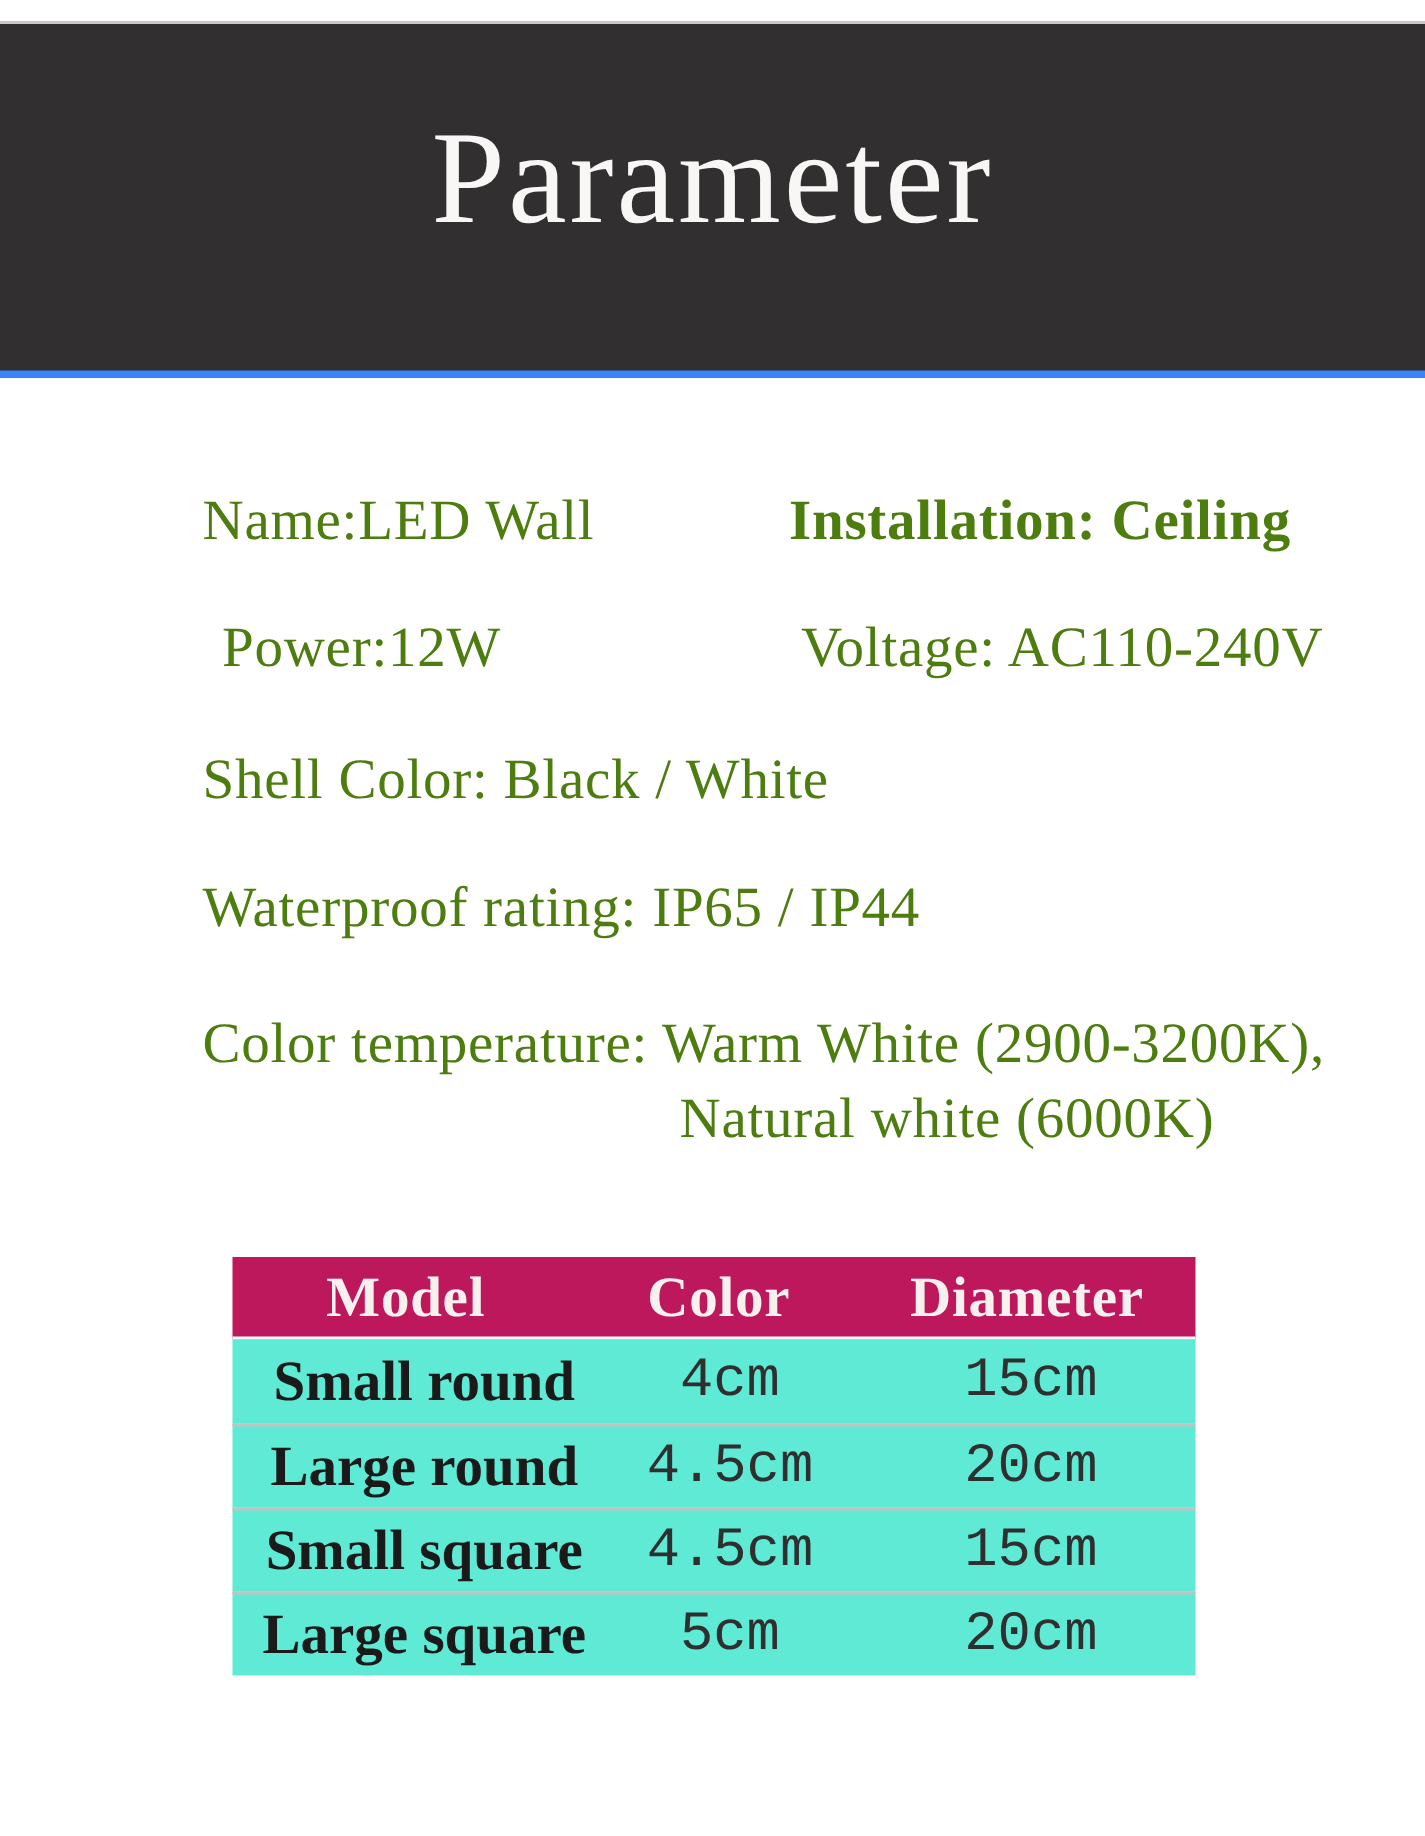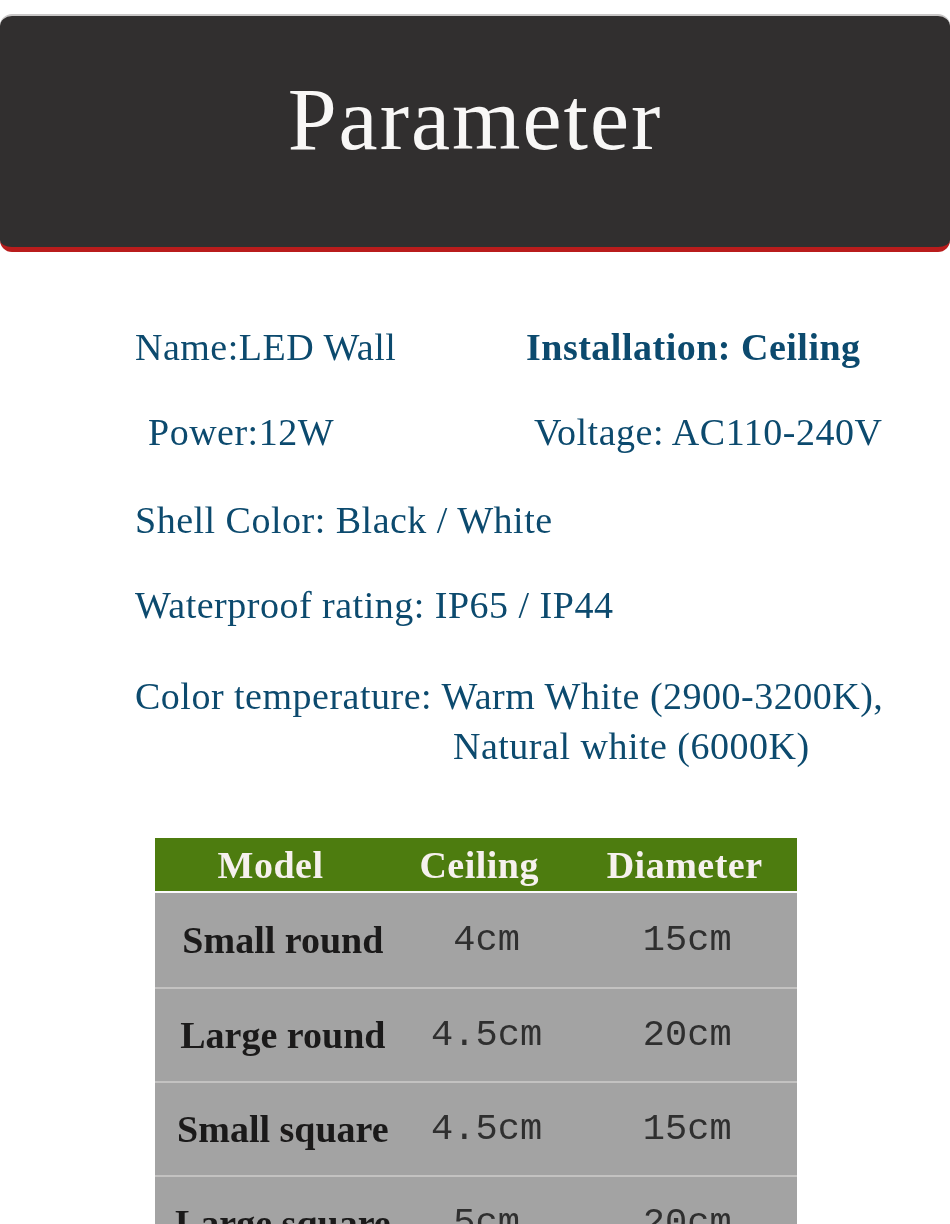--- a/index.html
+++ b/index.html
@@ -6,53 +6,53 @@
   html,body { background:#ffffff; }
   .page {
     position:relative; width:950px; height:1224px; background:#ffffff;
     overflow:hidden; font-family:"Liberation Serif", serif;
   }
   
   .banner {
     position:absolute; top:14px; left:0; width:950px; height:238px;
     background:#312f2f;
     border-top:2px solid #c9c7c7;
-    border-bottom:5px solid #b91c1c;
-    display:flex; align-items:center; justify-content:center;border-radius:12px;
+    border-bottom:5px solid #3b82f6;
+    display:flex; align-items:center; justify-content:center;
   }
   .banner .title {
     color:#f8f7f6; font-size:88px; font-weight:500; letter-spacing:2px;
     transform:translateY(-12px); white-space:nowrap;
     font-family:"Liberation Serif", serif;
   }
   
   .spec {
-    position:absolute; font-size:38px; line-height:48px; color:#0c4a6e;
+    position:absolute; font-size:38px; line-height:48px; color:#4d7c0f;
     letter-spacing:0.5px; white-space:nowrap;
     font-family:"Liberation Serif", serif;
   }
   .spec.name          { left:135px; top:323px; }
   .spec.installation  { left:526px; top:323px;font-weight:bold; }
   .spec.power         { left:148px; top:408px; }
   .spec.voltage       { left:534px; top:408px; }
   .spec.shell         { left:135px; top:496px; }
   .spec.waterproof    { left:135px; top:581px; }
   .spec.colortemp     { left:135px; top:672px; }
   .spec.colortemp2    { left:453px; top:722px; }
   
   .spec-table { position:absolute; left:155px; top:838px; width:642px; }
   .thead {
-    display:flex; height:55px; background:#4d7c0f;
+    display:flex; height:55px; background:#be185d;
     border-bottom:2px solid #fbfbfb; align-items:center;
   }
   .th {
     color:#f6f1ee; font-size:38px; font-weight:700; text-align:center;
     letter-spacing:0.5px; font-family:"Liberation Serif", serif;
   }
-  .trow { display:flex; height:94px; background:#a3a3a3; align-items:center;padding-left:15px; }
+  .trow { display:flex; height:56px; background:#5eead4; align-items:center;padding-left:15px; }
   .trow + .trow { border-top:2px solid #c3c2c1; }
   .td { text-align:center; }
   .col1 { width:36%; } .col2 { width:29%; } .col3 { width:35%; }
   .td.model {
     font-size:38px; font-weight:700; color:#1b1a1a;
     font-family:"Liberation Serif", serif;
   }
   .td.value {
     font-size:37px; color:#2f2f2f;
     font-family:Liberation Mono, monospace;
@@ -74,21 +74,21 @@
     <div class="spec voltage">Voltage: AC110-240V</div>
     <div class="spec shell">Shell Color: Black / White</div>
     <div class="spec waterproof">Waterproof rating: IP65 / IP44</div>
     <div class="spec colortemp">Color temperature: Warm White (2900-3200K),</div>
     <div class="spec colortemp2">Natural white (6000K)</div>
   </section>
 
   <section class="spec-table">
     <div class="thead">
       <div class="th col1">Model</div>
-      <div class="th col2">Ceiling</div>
+      <div class="th col2">Color</div>
       <div class="th col3">Diameter</div>
     </div>
     <div class="trow">
       <div class="td model col1">Small round</div>
       <div class="td value col2">4cm</div>
       <div class="td value col3">15cm</div>
     </div>
     <div class="trow">
       <div class="td model col1">Large round</div>
       <div class="td value col2">4.5cm</div>

